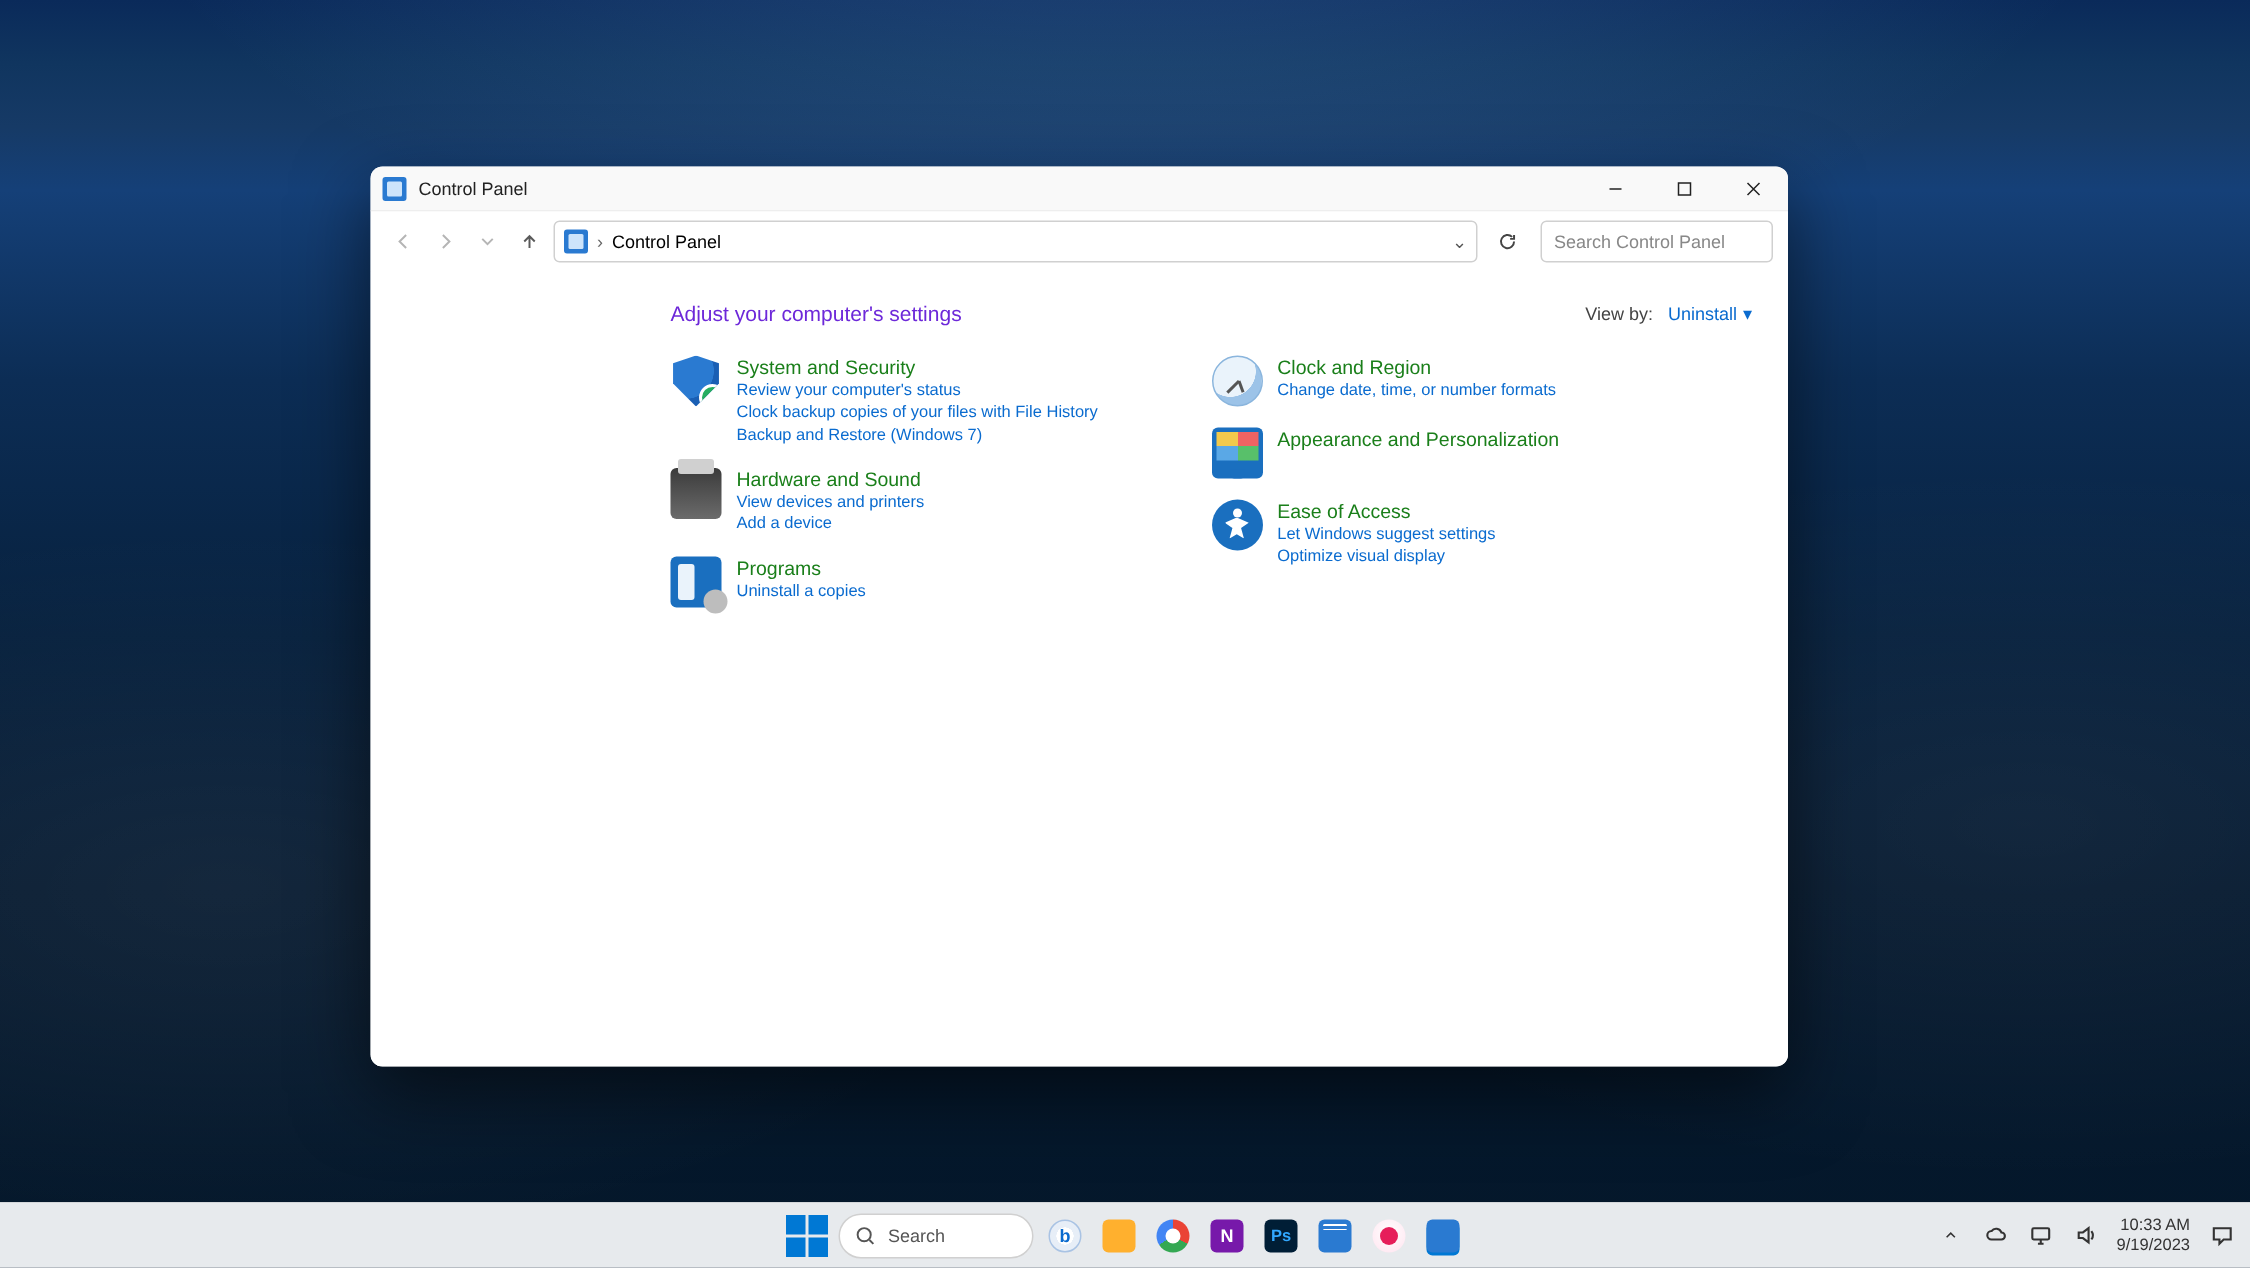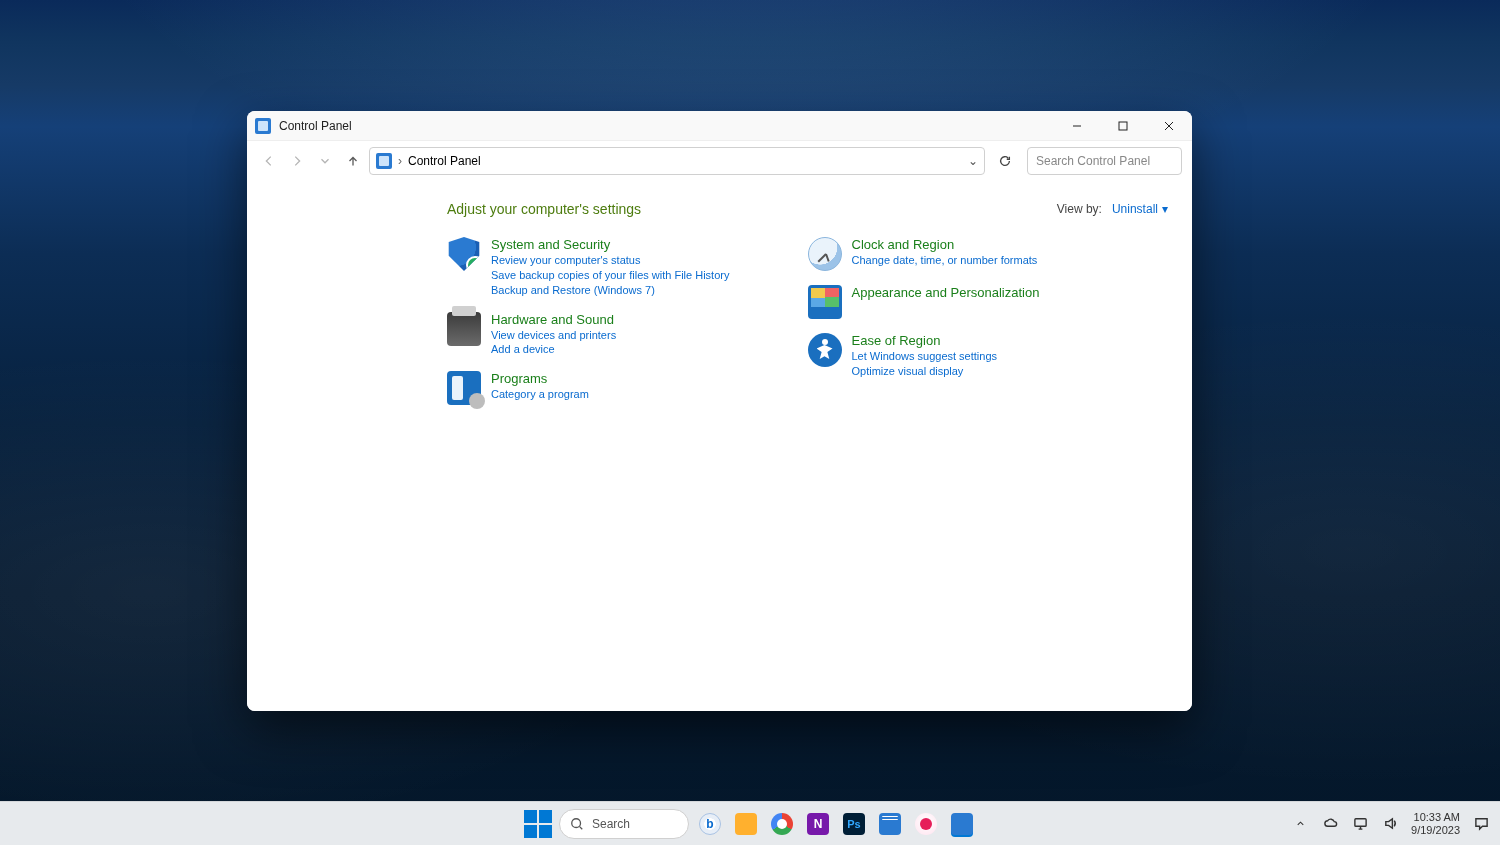--- a/index.html
+++ b/index.html
@@ -62,21 +62,21 @@
   .search{
     width:155px;height:28px;border:1px solid #d0d0d0;border-radius:4px;
     display:flex;align-items:center;padding:0 8px;background:#fff;margin-left:6px
   }
   .search input{border:none;outline:none;flex:1;font-size:12px;color:#4c1d95;background:transparent}
   .search input::placeholder{color:#888}
   .search .mag{color:#666}
 
   .content{flex:1;padding:20px 24px 20px 200px;overflow:auto;background:#fff}
   .hdr-row{display:flex;align-items:center;margin-bottom:20px}
-  .hdr-row h1{font-size:14px;font-weight:400;color:#4d7c0f}
+  .hdr-row h1{font-size:14px;font-weight:400;color:#6d28d9}
   .viewby{margin-left:auto;font-size:12px;color:#444;display:flex;gap:10px;align-items:flex-start}
   .viewby .vb-link{color:#0a6bcf;display:flex;align-items:center;gap:4px;cursor:default}
 
   .cols{display:flex;}
   .col{flex:1;min-width:0}
   .cat{display:flex;gap:10px;margin-bottom:14px}
   .cat .c-icon{width:34px;height:34px;flex:0 0 34px}
   .cat .c-body{display:flex;flex-direction:column}
   .cat .c-title{font-size:13px;color:#1a7f1a;margin-bottom:1px;cursor:default}
   .cat .c-link{font-size:11px;color:#0a6bcf;line-height:1.35;cursor:default}
@@ -231,58 +231,58 @@
       </div>
     </div>
 
     <div class="cols">
       <div class="col" id="col-left">
           <div class="cat">
             <div class="c-icon ic shield"></div>
             <div class="c-body">
               <a class="c-title">System and Security</a>
               <a class="c-link">Review your computer's status</a>
-              <a class="c-link">Save backup copies of your files with File History</a>
+              <a class="c-link">Clock backup copies of your files with File History</a>
               <a class="c-link">Backup and Restore (Windows 7)</a>
             </div>
           </div>
           <div class="cat">
             <div class="c-icon ic printer"></div>
             <div class="c-body">
               <a class="c-title">Hardware and Sound</a>
               <a class="c-link">View devices and printers</a>
               <a class="c-link">Add a device</a>
             </div>
           </div>
           <div class="cat">
             <div class="c-icon ic programs"></div>
             <div class="c-body">
               <a class="c-title">Programs</a>
-              <a class="c-link">Category a program</a>
+              <a class="c-link">Uninstall a copies</a>
             </div>
           </div>
         </div>
       <div class="col" id="col-right">
           <div class="cat">
             <div class="c-icon ic clock"></div>
             <div class="c-body">
               <a class="c-title">Clock and Region</a>
               <a class="c-link">Change date, time, or number formats</a>
             </div>
           </div>
           <div class="cat">
             <div class="c-icon ic appear"></div>
             <div class="c-body">
               <a class="c-title">Appearance and Personalization</a>
             </div>
           </div>
           <div class="cat">
             <div class="c-icon ic ease"></div>
             <div class="c-body">
-              <a class="c-title">Ease of Region</a>
+              <a class="c-title">Ease of Access</a>
               <a class="c-link">Let Windows suggest settings</a>
               <a class="c-link">Optimize visual display</a>
             </div>
           </div>
         </div>
     </div>
   </div>
 </div>
 
 <div class="taskbar">

